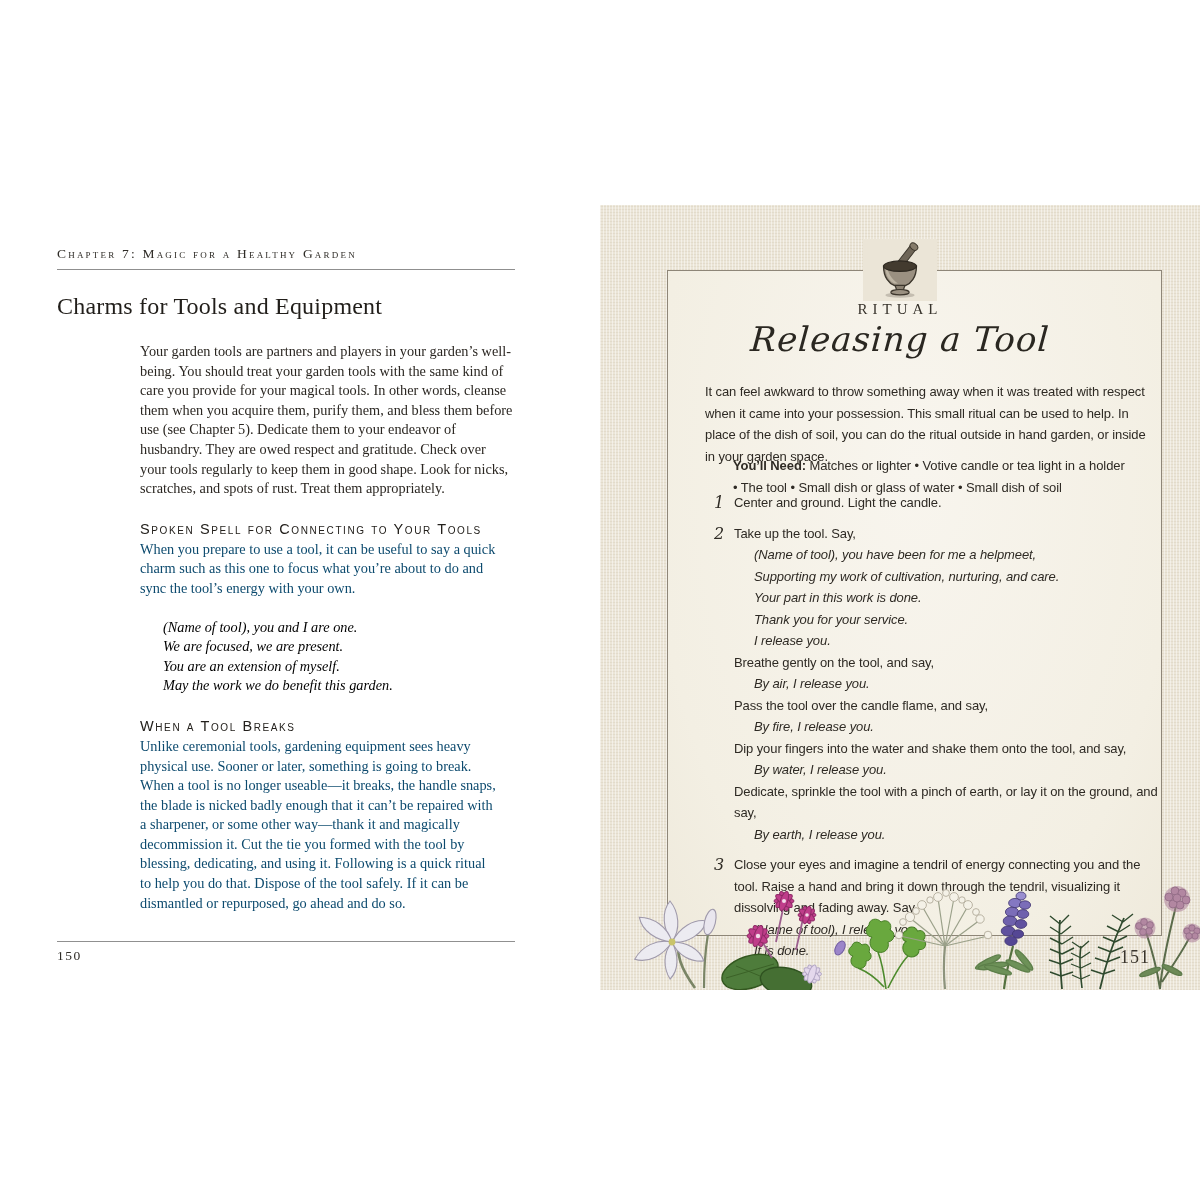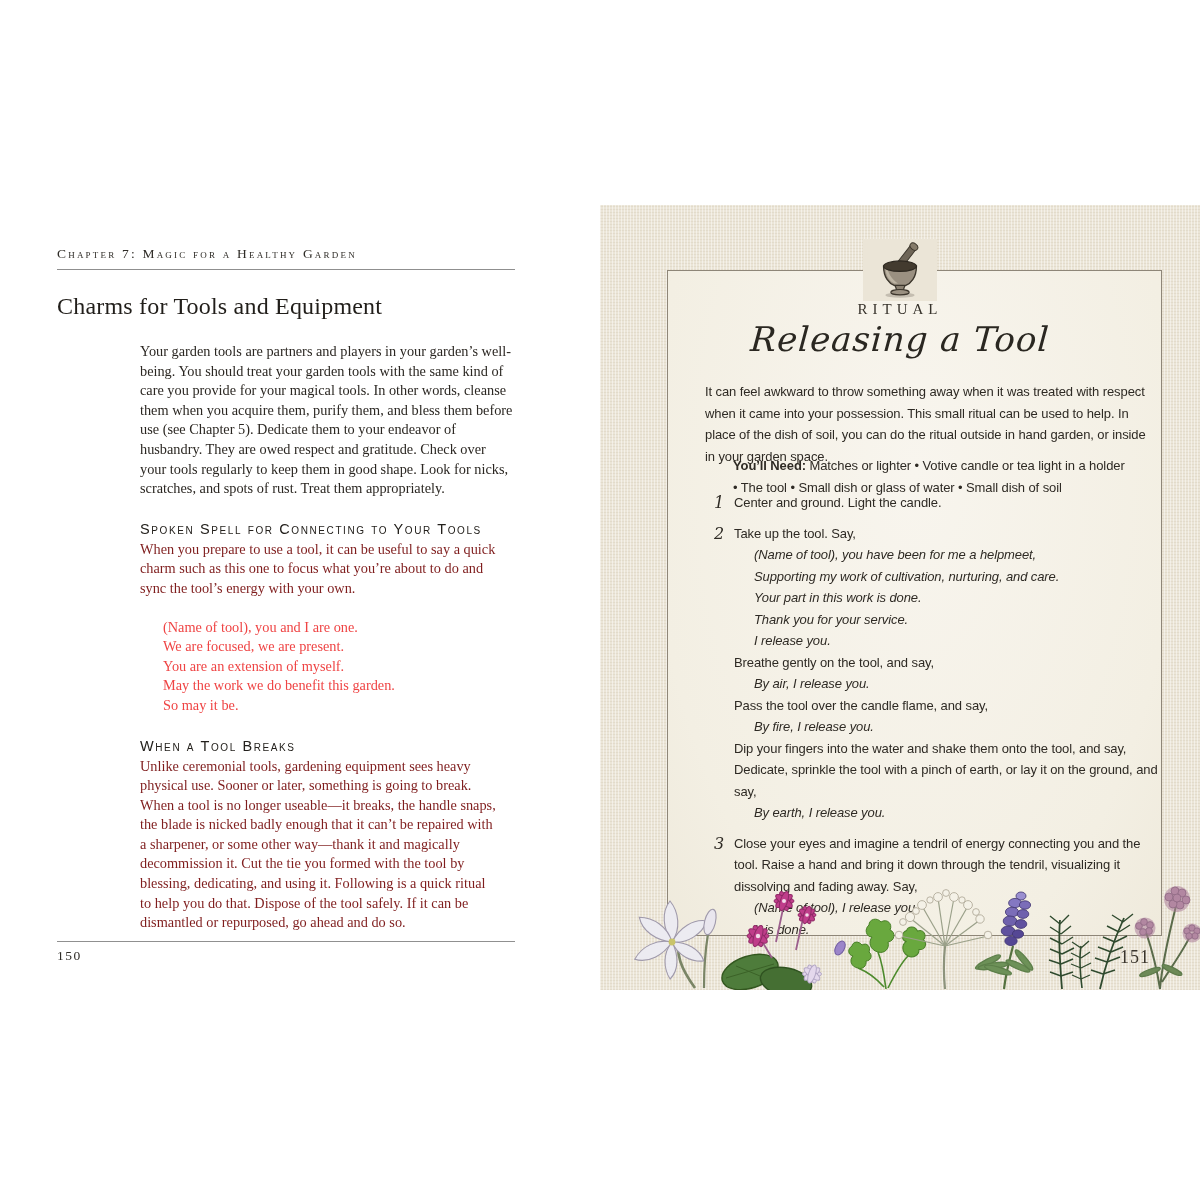--- a/index.html
+++ b/index.html
@@ -9,22 +9,22 @@
   
   .left-page{position:absolute;left:57px;top:246px;width:458px;}
   .running-head{font-family:"Liberation Serif",serif;font-variant:small-caps;
                 font-size:13.5px;letter-spacing:2.2px;color:#2e2b26;}
   .head-rule{border:none;border-top:1px solid #8f8f8f;margin:7px 0 0 0;}
   .page-title{font-family:"Liberation Serif",serif;font-weight:500;font-size:24px;
               letter-spacing:.2px;color:#211e1a;margin:23px 0 0 0;}
   .body-copy{font-size:14.3px;line-height:19.6px;margin:22px 0 0 83px;color:#2b2722;}
   .section-head{font-family:"Liberation Sans",sans-serif;font-variant:small-caps;font-weight:500;
                 font-size:14.5px;letter-spacing:1.6px;color:#23201c;margin:22px 0 0 83px;}
-  .section-body{font-size:14.3px;line-height:19.6px;margin:3px 16px 0 83px;color:#7f1d1d;}
-  .verse{margin:19px 0 0 106px;font-size:14.3px;line-height:19.6px;color:#ef4444;}
+  .section-body{font-size:14.3px;line-height:19.6px;margin:3px 16px 0 83px;color:#0c4a6e;}
+  .verse{margin:19px 0 0 106px;font-style:italic;font-size:14.3px;line-height:19.6px;color:#000000;}
   .left-footer{position:absolute;left:57px;top:941px;width:458px;border-top:1px solid #909090;padding-top:4px;}
   .folio{font-variant:small-caps;font-size:13.5px;letter-spacing:1.5px;color:#2e2b26;}
 
   
   .right-page{position:absolute;left:600px;top:205px;width:600px;height:785px;
       background-color:#ebe5d7;
       background-image:
         repeating-linear-gradient(90deg, rgba(255,255,255,.45) 0 1px, rgba(0,0,0,0) 1px 3px),
         repeating-linear-gradient(0deg, rgba(211,201,180,.35) 0 1px, rgba(0,0,0,0) 1px 3px);
       font-family:"Liberation Sans",sans-serif;color:#2e2a24;}
@@ -67,21 +67,20 @@
     <p class="body-copy">Your garden tools are partners and players in your garden’s well-being. You should treat your garden tools with the same kind of care you provide for your magical tools. In other words, cleanse them when you acquire them, purify them, and bless them before use (see Chapter 5). Dedicate them to your endeavor of husbandry. They are owed respect and gratitude. Check over your tools regularly to keep them in good shape. Look for nicks, scratches, and spots of rust. Treat them appropriately.</p>
 
     <h2 class="section-head">Spoken Spell for Connecting to Your Tools</h2>
     <p class="section-body">When you prepare to use a tool, it can be useful to say a quick charm such as this one to focus what you’re about to do and sync the tool’s energy with your own.</p>
 
     <div class="verse">
         <div>(Name of tool), you and I are one.</div>
         <div>We are focused, we are present.</div>
         <div>You are an extension of myself.</div>
         <div>May the work we do benefit this garden.</div>
-        <div>So may it be.</div>
       </div>
 
     <h2 class="section-head">When a Tool Breaks</h2>
     <p class="section-body">Unlike ceremonial tools, gardening equipment sees heavy physical use. Sooner or later, something is going to break. When a tool is no longer useable—it breaks, the handle snaps, the blade is nicked badly enough that it can’t be repaired with a sharpener, or some other way—thank it and magically decommission it. Cut the tie you formed with the tool by blessing, dedicating, and using it. Following is a quick ritual to help you do that. Dispose of the tool safely. If it can be dismantled or repurposed, go ahead and do so.</p>
   </section>
 
   <footer class="left-footer">
     <span class="folio">150</span>
   </footer>
 
@@ -124,20 +123,21 @@
             <div class="line quote">(Name of tool), you have been for me a helpmeet,</div>
             <div class="line quote">Supporting my work of cultivation, nurturing, and care.</div>
             <div class="line quote">Your part in this work is done.</div>
             <div class="line quote">Thank you for your service.</div>
             <div class="line quote">I release you.</div>
             <div class="line">Breathe gently on the tool, and say,</div>
             <div class="line quote">By air, I release you.</div>
             <div class="line">Pass the tool over the candle flame, and say,</div>
             <div class="line quote">By fire, I release you.</div>
             <div class="line">Dip your fingers into the water and shake them onto the tool, and say,</div>
+            <div class="line quote">By water, I release you.</div>
             <div class="line">Dedicate, sprinkle the tool with a pinch of earth, or lay it on the ground, and say,</div>
             <div class="line quote">By earth, I release you.</div>
           </div>
         </div>
         <div class="step">
           <div class="step-num">3</div>
           <div class="step-body">
             <div class="line">Close your eyes and imagine a tendril of energy connecting you and the tool. Raise a hand and bring it down through the tendril, visualizing it dissolving and fading away. Say,</div>
             <div class="line quote">(Name of tool), I release you.</div>
             <div class="line quote">It is done.</div>

